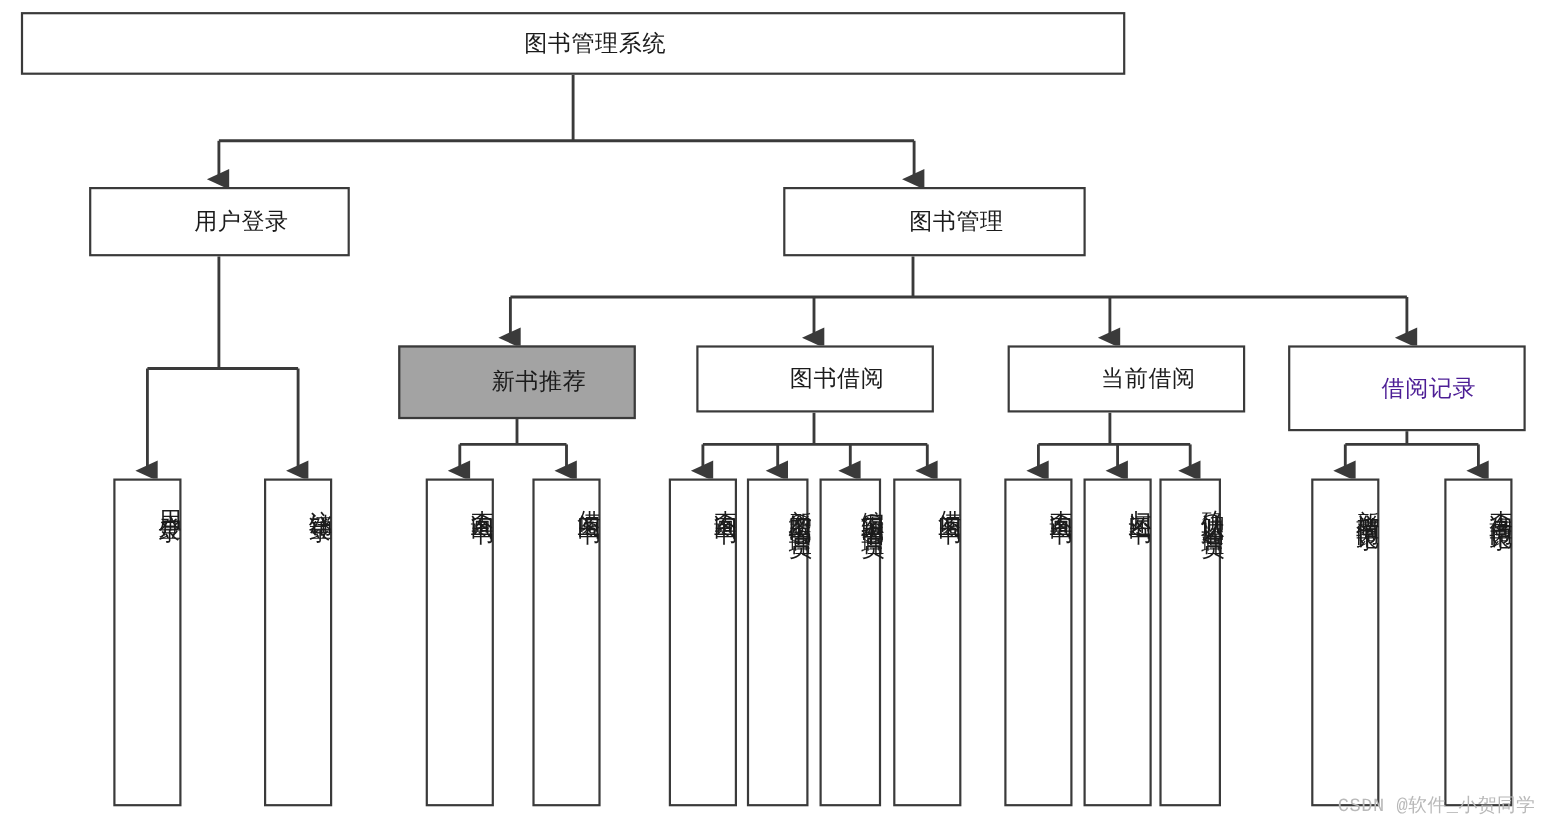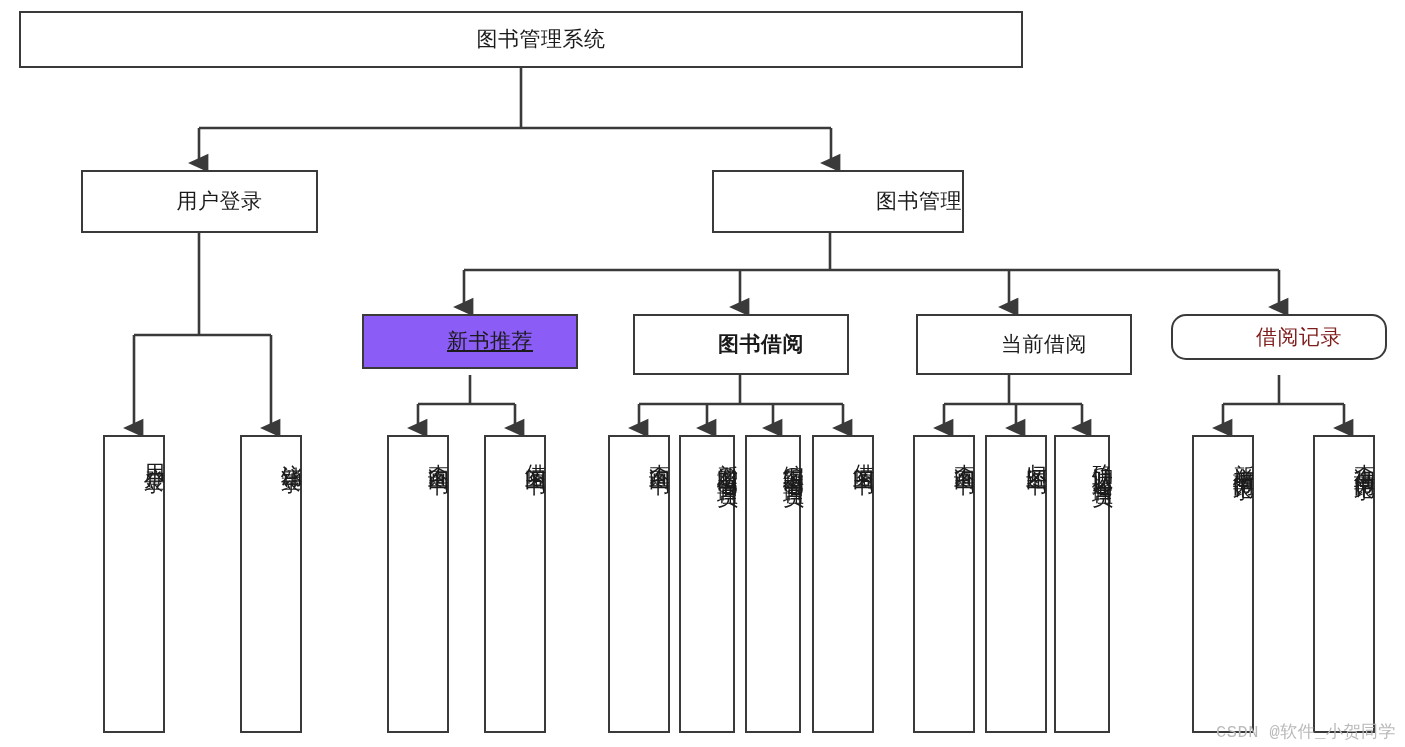--- a/index.html
+++ b/index.html
@@ -130,34 +130,34 @@
     </g>
   </svg>
 
   <div class="node horizontal" style="left: 19px; top: 11px; width: 1004px; height: 57px; border-color: rgb(58, 58, 58); background: rgb(255, 255, 255); color: rgb(27, 27, 27);">
     <span class="label">图书管理系统</span>
   </div>
 
   <div class="node horizontal" style="left: 81px; top: 170px; width: 237px; height: 63px; border-color: rgb(58, 58, 58); background: rgb(255, 255, 255); color: rgb(27, 27, 27);">
     <span class="label">用户登录</span>
   </div>
-  <div class="node horizontal" style="left: 712px; top: 170px; width: 252px; height: 63px; border-color: rgb(58, 58, 58); background: rgb(255, 255, 255); color: rgb(27, 27, 27); justify-content: flex-end;">
+  <div class="node horizontal" style="left: 712px; top: 170px; width: 275px; height: 63px; border-color: rgb(58, 58, 58); background: rgb(255, 255, 255); color: rgb(27, 27, 27);">
     <span class="label">图书管理</span>
   </div>
 
-  <div class="node horizontal" style="left: 362px; top: 314px; width: 216px; height: 55px; border-color: rgb(58, 58, 58); background: #8b5cf6; color: rgb(27, 27, 27); text-decoration: underline;">
+  <div class="node horizontal" style="left: 362px; top: 314px; width: 216px; height: 67px; border-color: rgb(58, 58, 58); background: #a3a3a3; color: rgb(27, 27, 27);">
     <span class="label">新书推荐</span>
   </div>
-  <div class="node horizontal" style="left: 633px; top: 314px; width: 216px; height: 61px; border-color: rgb(58, 58, 58); background: rgb(255, 255, 255); color: rgb(27, 27, 27); font-weight: bold;">
+  <div class="node horizontal" style="left: 633px; top: 314px; width: 216px; height: 61px; border-color: rgb(58, 58, 58); background: rgb(255, 255, 255); color: rgb(27, 27, 27);">
     <span class="label">图书借阅</span>
   </div>
   <div class="node horizontal" style="left: 902px; top: 314px; width: 216px; height: 61px; border-color: rgb(58, 58, 58); background: rgb(255, 255, 255); color: rgb(27, 27, 27); margin-left: 14px;">
     <span class="label">当前借阅</span>
   </div>
-  <div class="node horizontal" style="left: 1171px; top: 314px; width: 216px; height: 46px; border-color: rgb(58, 58, 58); background: rgb(255, 255, 255); color: #7f1d1d; border-radius: 15px;">
+  <div class="node horizontal" style="left: 1171px; top: 314px; width: 216px; height: 78px; border-color: rgb(58, 58, 58); background: rgb(255, 255, 255); color: #4c1d95;">
     <span class="label">借阅记录</span>
   </div>
 
   <div class="node vertical" style="left: 103px; top: 435px; width: 62px; height: 298px; border-color: rgb(58, 58, 58); background: rgb(255, 255, 255); color: rgb(27, 27, 27);">
     <span class="label">用户登录</span>
   </div>
   <div class="node vertical" style="left: 240px; top: 435px; width: 62px; height: 298px; border-color: rgb(58, 58, 58); background: rgb(255, 255, 255); color: rgb(27, 27, 27);">
     <span class="label">注销登录</span>
   </div>
   <div class="node vertical" style="left: 387px; top: 435px; width: 62px; height: 298px; border-color: rgb(58, 58, 58); background: rgb(255, 255, 255); color: rgb(27, 27, 27);">

